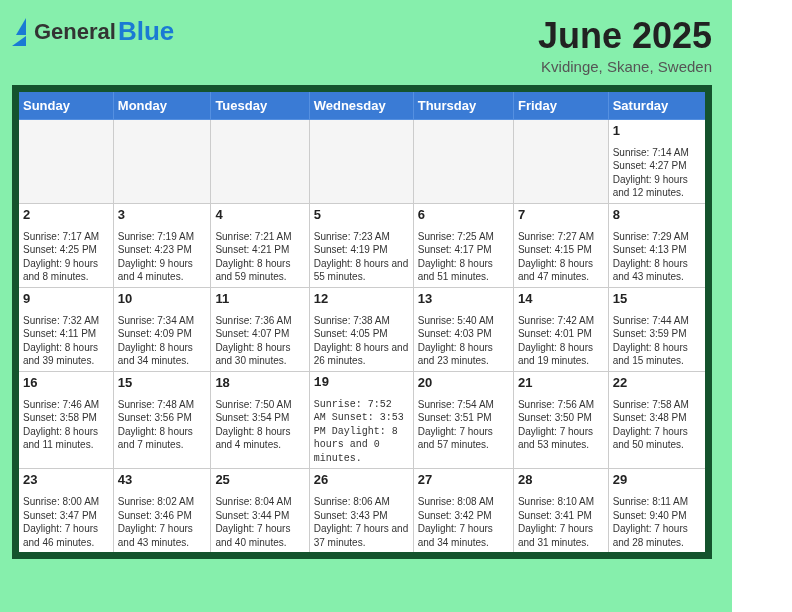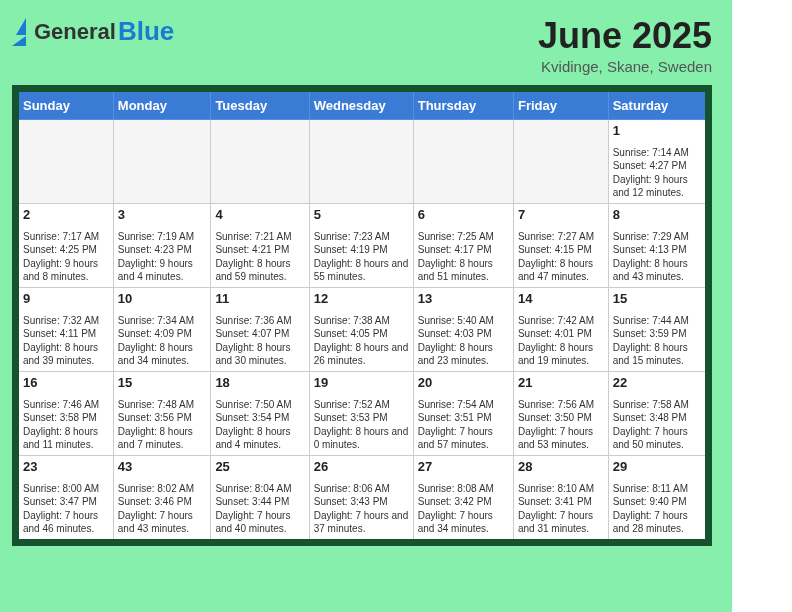--- a/index.html
+++ b/index.html
@@ -255,21 +255,21 @@
             <div class="day-info">Sunrise: 7:48 AM
 Sunset: 3:56 PM
 Daylight: 8 hours and 7 minutes.</div>
           </td>
           <td style="background-color: rgb(255, 255, 255);">
             <span class="day-number">18</span>
             <div class="day-info">Sunrise: 7:50 AM
 Sunset: 3:54 PM
 Daylight: 8 hours and 4 minutes.</div>
           </td>
-          <td style="background-color: rgb(255, 255, 255);">
+          <td style="background-color: rgb(255, 255, 255); font-family: Liberation Mono, monospace;">
             <span class="day-number">19</span>
             <div class="day-info">Sunrise: 7:52 AM
 Sunset: 3:53 PM
 Daylight: 8 hours and 0 minutes.</div>
           </td>
           <td style="background-color: rgb(255, 255, 255);">
             <span class="day-number">20</span>
             <div class="day-info">Sunrise: 7:54 AM
 Sunset: 3:51 PM
 Daylight: 7 hours and 57 minutes.</div>

